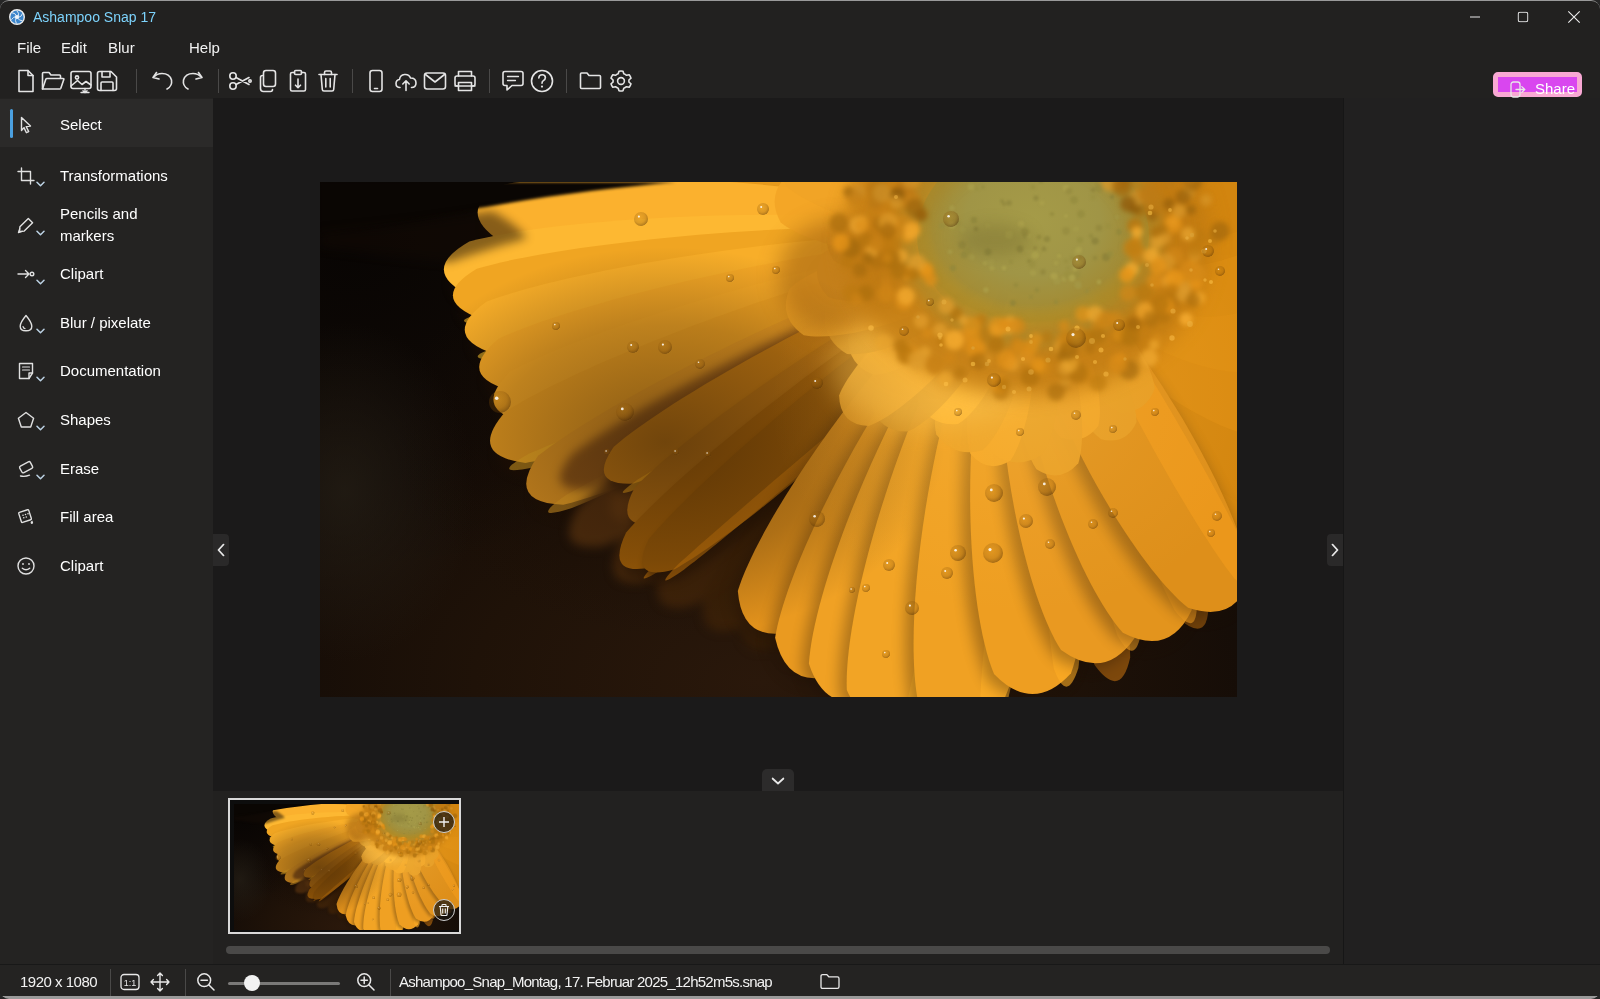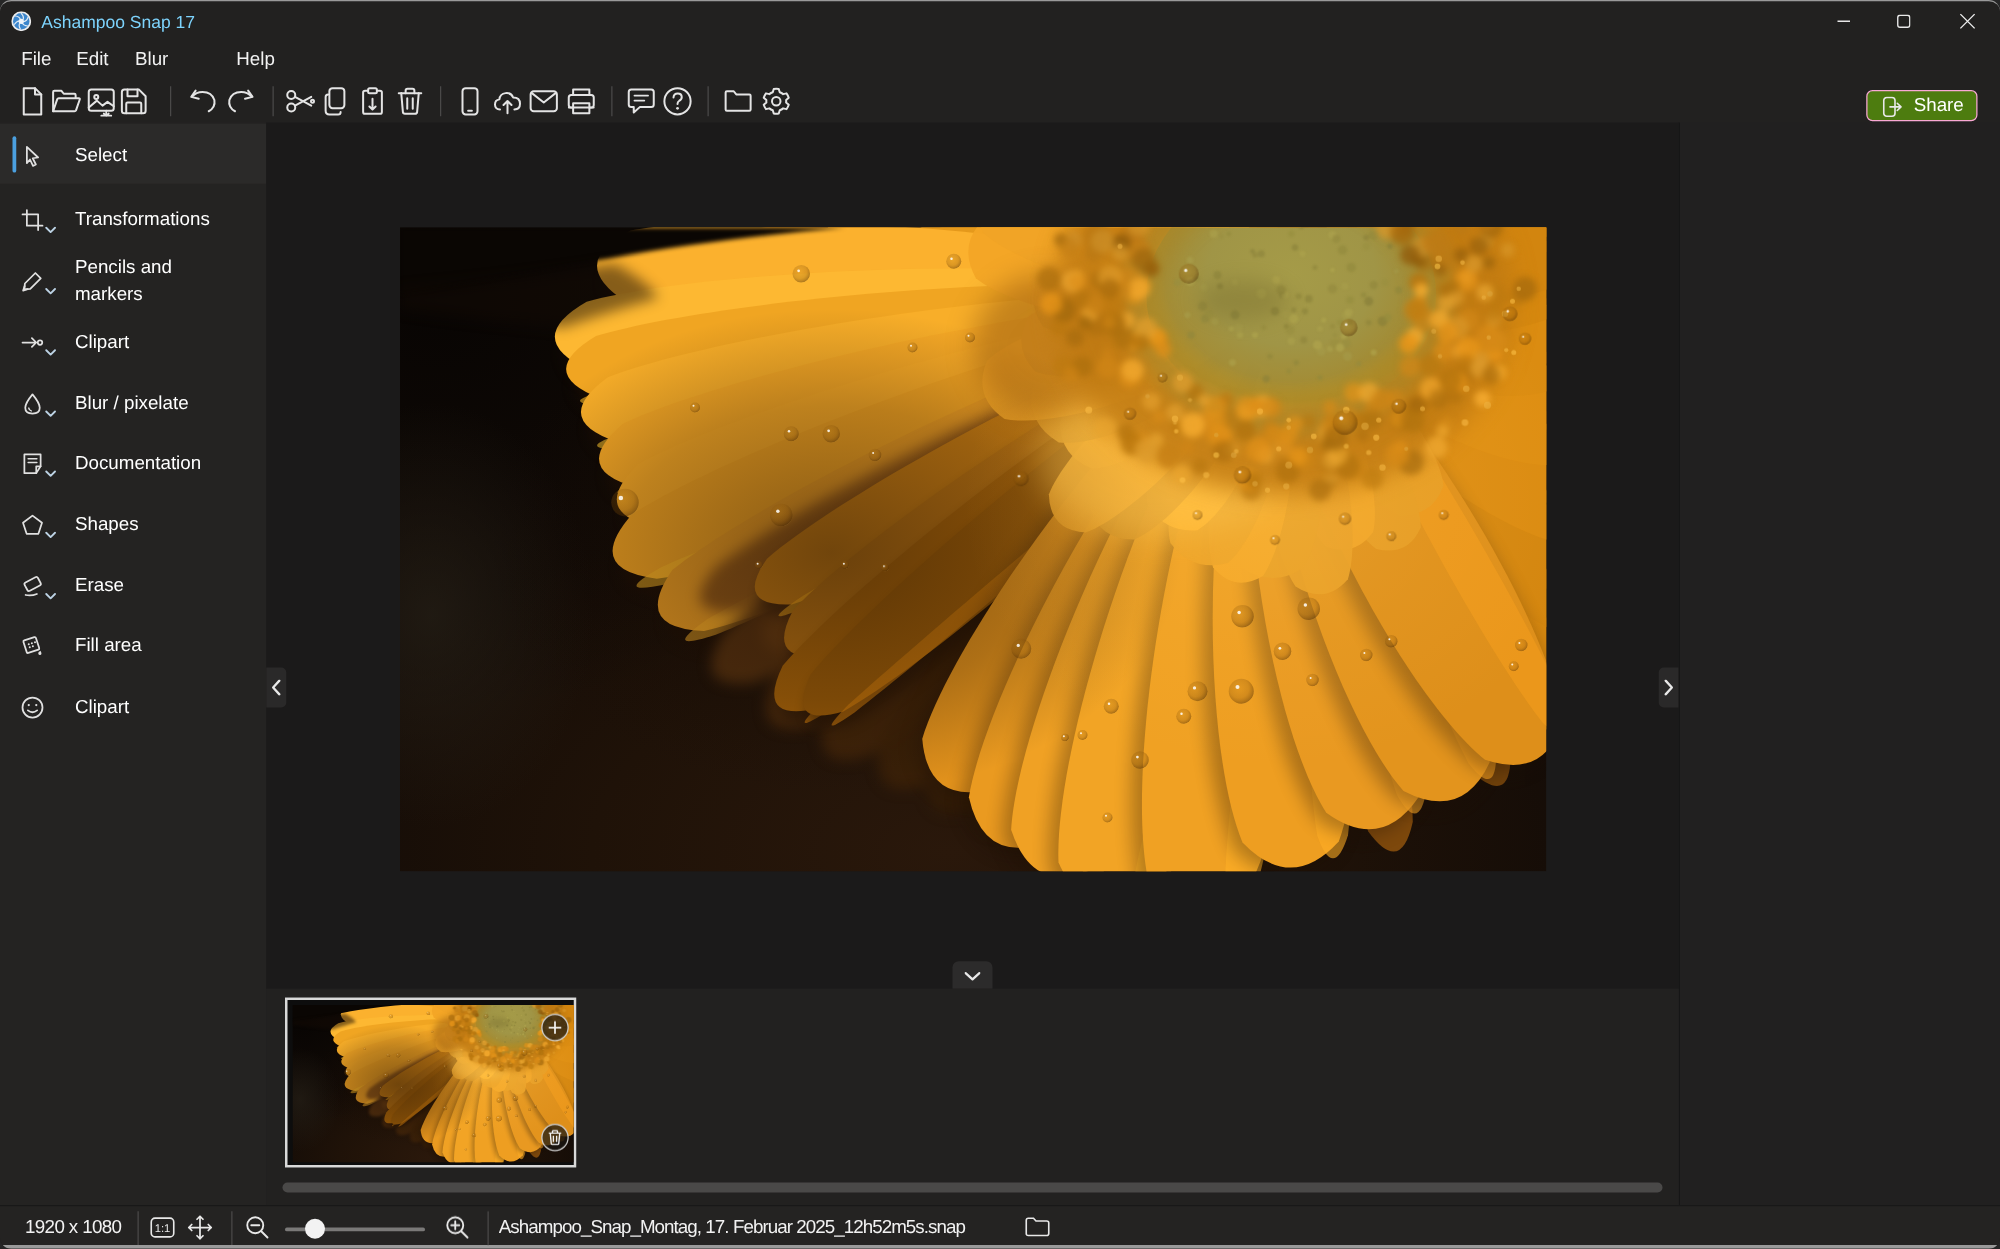--- a/index.html
+++ b/index.html
@@ -19,21 +19,21 @@
 
 
 #menubar { position:absolute; left:0; top:32px; width:1600px; height:31px;text-align:center; }
 .menuitem { position:absolute; top:6px; font-size:15px; color:#f2f2f2; }
 
 
 #toolbar { position:absolute; left:0; top:63px; width:1600px; height:34px; }
 .tbi { position:absolute; top:4px; }
 .tbsep { position:absolute; top:5px; width:1px; height:24px; background:#4a4948; }
 #sharebtn { position:absolute; left:1493px; top:8px; width:89px; height:25px;
-  border:1px solid #f9a8d4; border-radius:5px; background:#4d7c0f; color:#fff;
+  border:5px solid #f9a8d4; border-radius:5px; background:#d946ef; color:#fff;
   font-size:15px; }
 #sharebtn span { position:absolute; left:37px; top:3px; }
 #sharebtn svg { position:absolute; left:12px; top:4px; }
 
 
 #sidebar { position:absolute; left:0; top:97px; width:213px; height:866px; background:#242322; }
 .srow { position:absolute; left:0; width:213px; }
 .srow .txt { position:absolute; left:60px; font-size:15px; color:#ffffff; line-height:22px; }
 .srow svg.main { position:absolute; left:16px; }
 .srow svg.chev { position:absolute; left:36px; }

